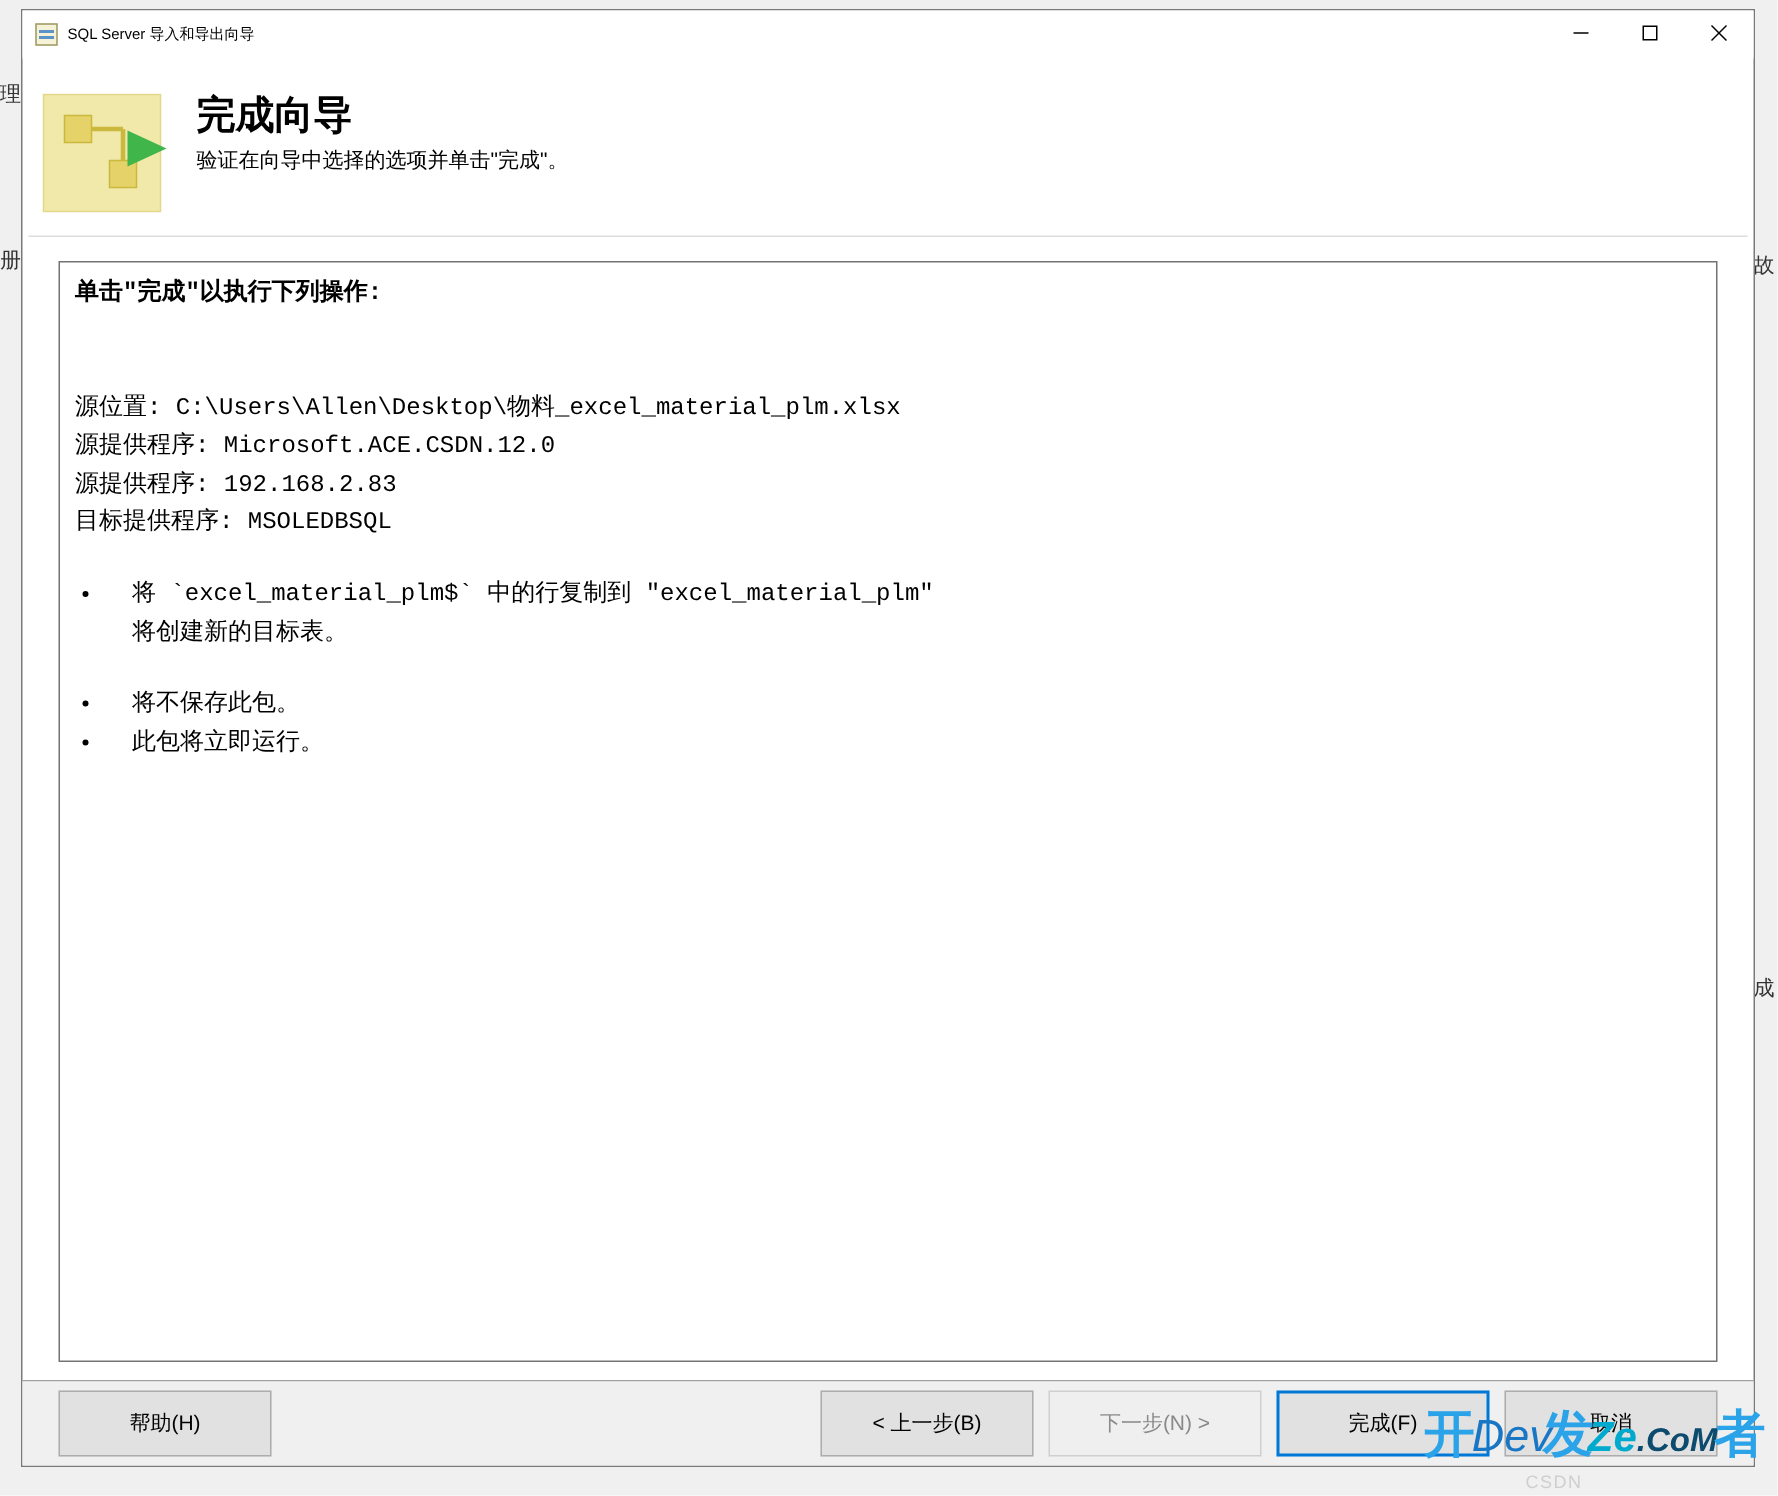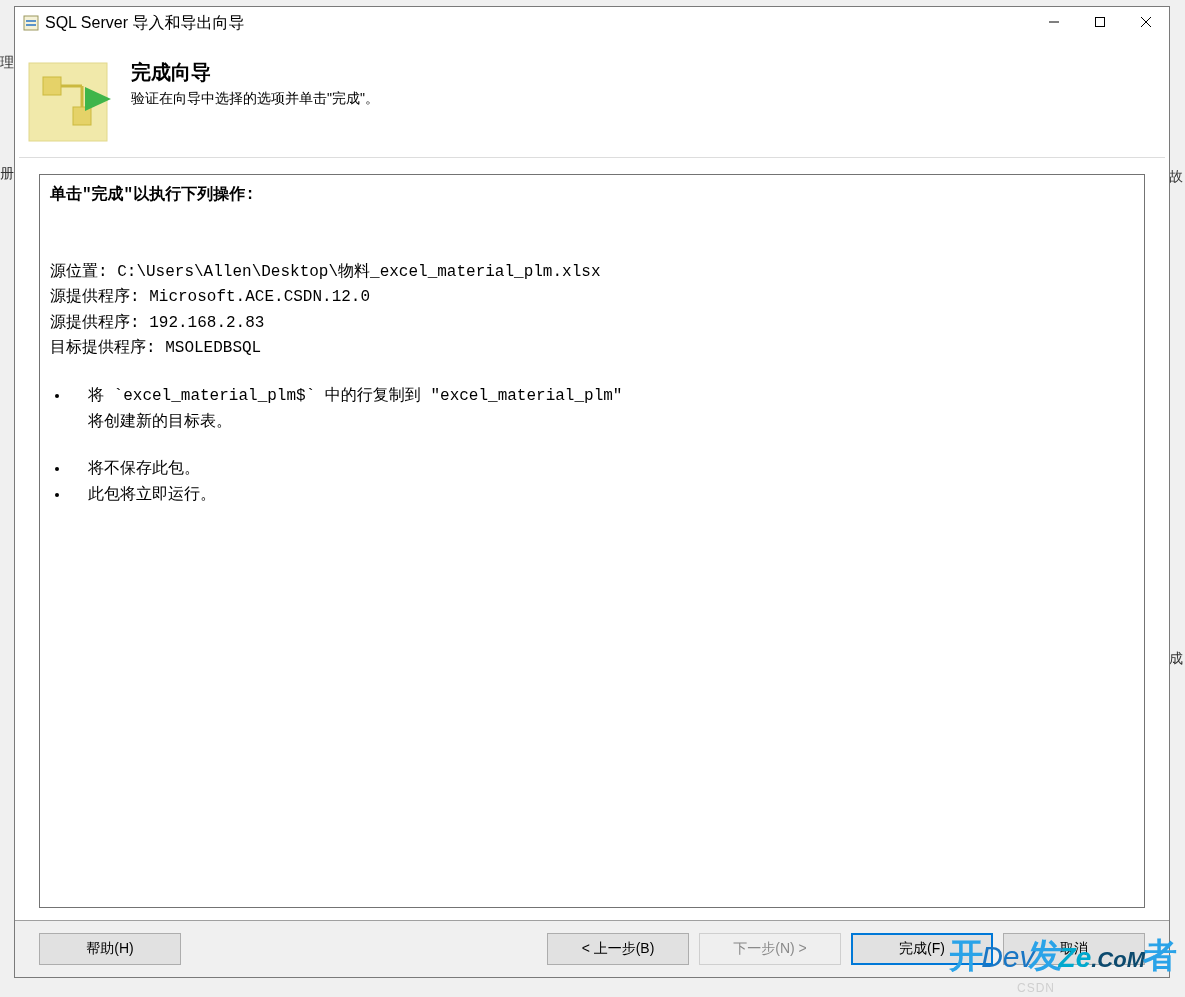--- a/index.html
+++ b/index.html
@@ -36,21 +36,21 @@
       padding-left: 8px;
       background: #fff;
       border-bottom: none;
       position: relative;
     }
     .titlebar .app-icon {
       width: 16px; height: 16px; margin-right: 6px;
       display:inline-flex; align-items:center; justify-content:center;
     }
     .titlebar .title {
-      font-size: 16px;
+      font-size: 10px;
       color: #000;
     }
     .win-controls {
       position: absolute;
       right: 0; top: 0;
       display: flex;
       height: 30px;
     }
     .win-btn {
       width: 46px; height: 30px;
@@ -64,21 +64,21 @@
 
     .header-panel {
       display: flex;
       padding: 18px 24px 10px 8px;
     }
     .header-icon {
       width: 90px; height: 90px;
       display:flex; align-items:center; justify-content:center;
     }
     .header-text { padding-left: 18px; padding-top: 2px;}
-    .header-title { font-size: 20px; font-weight: 700; color:#000; }
+    .header-title { font-size: 26px; font-weight: 700; color:#000; }
     .header-subtitle { font-size: 14px; margin-top: 4px; color:#000; }
 
     .divider {
       border-top: 1px solid #ddd;
       margin: 0 4px;
     }
 
     .content-wrap {
       flex: 1;
       padding: 16px 24px 12px 24px;
@@ -111,21 +111,21 @@
       height: 56px;
       display:flex;
       align-items:center;
       padding: 0 24px;
       gap: 10px;
       background:#f0f0f0;
     }
     .footer-bar .spacer { flex:1; }
     .wiz-btn {
       min-width: 142px;
-      height: 32px;
+      height: 44px;
       background: #e1e1e1;
       border: 1px solid #adadad;
       font-size: 14px;
       font-family: "SimSun","Microsoft YaHei",sans-serif;
       color:#000;
       padding: 0 10px;
       display:flex; align-items:center; justify-content:center;
       cursor: default;
       position: relative;
     }

